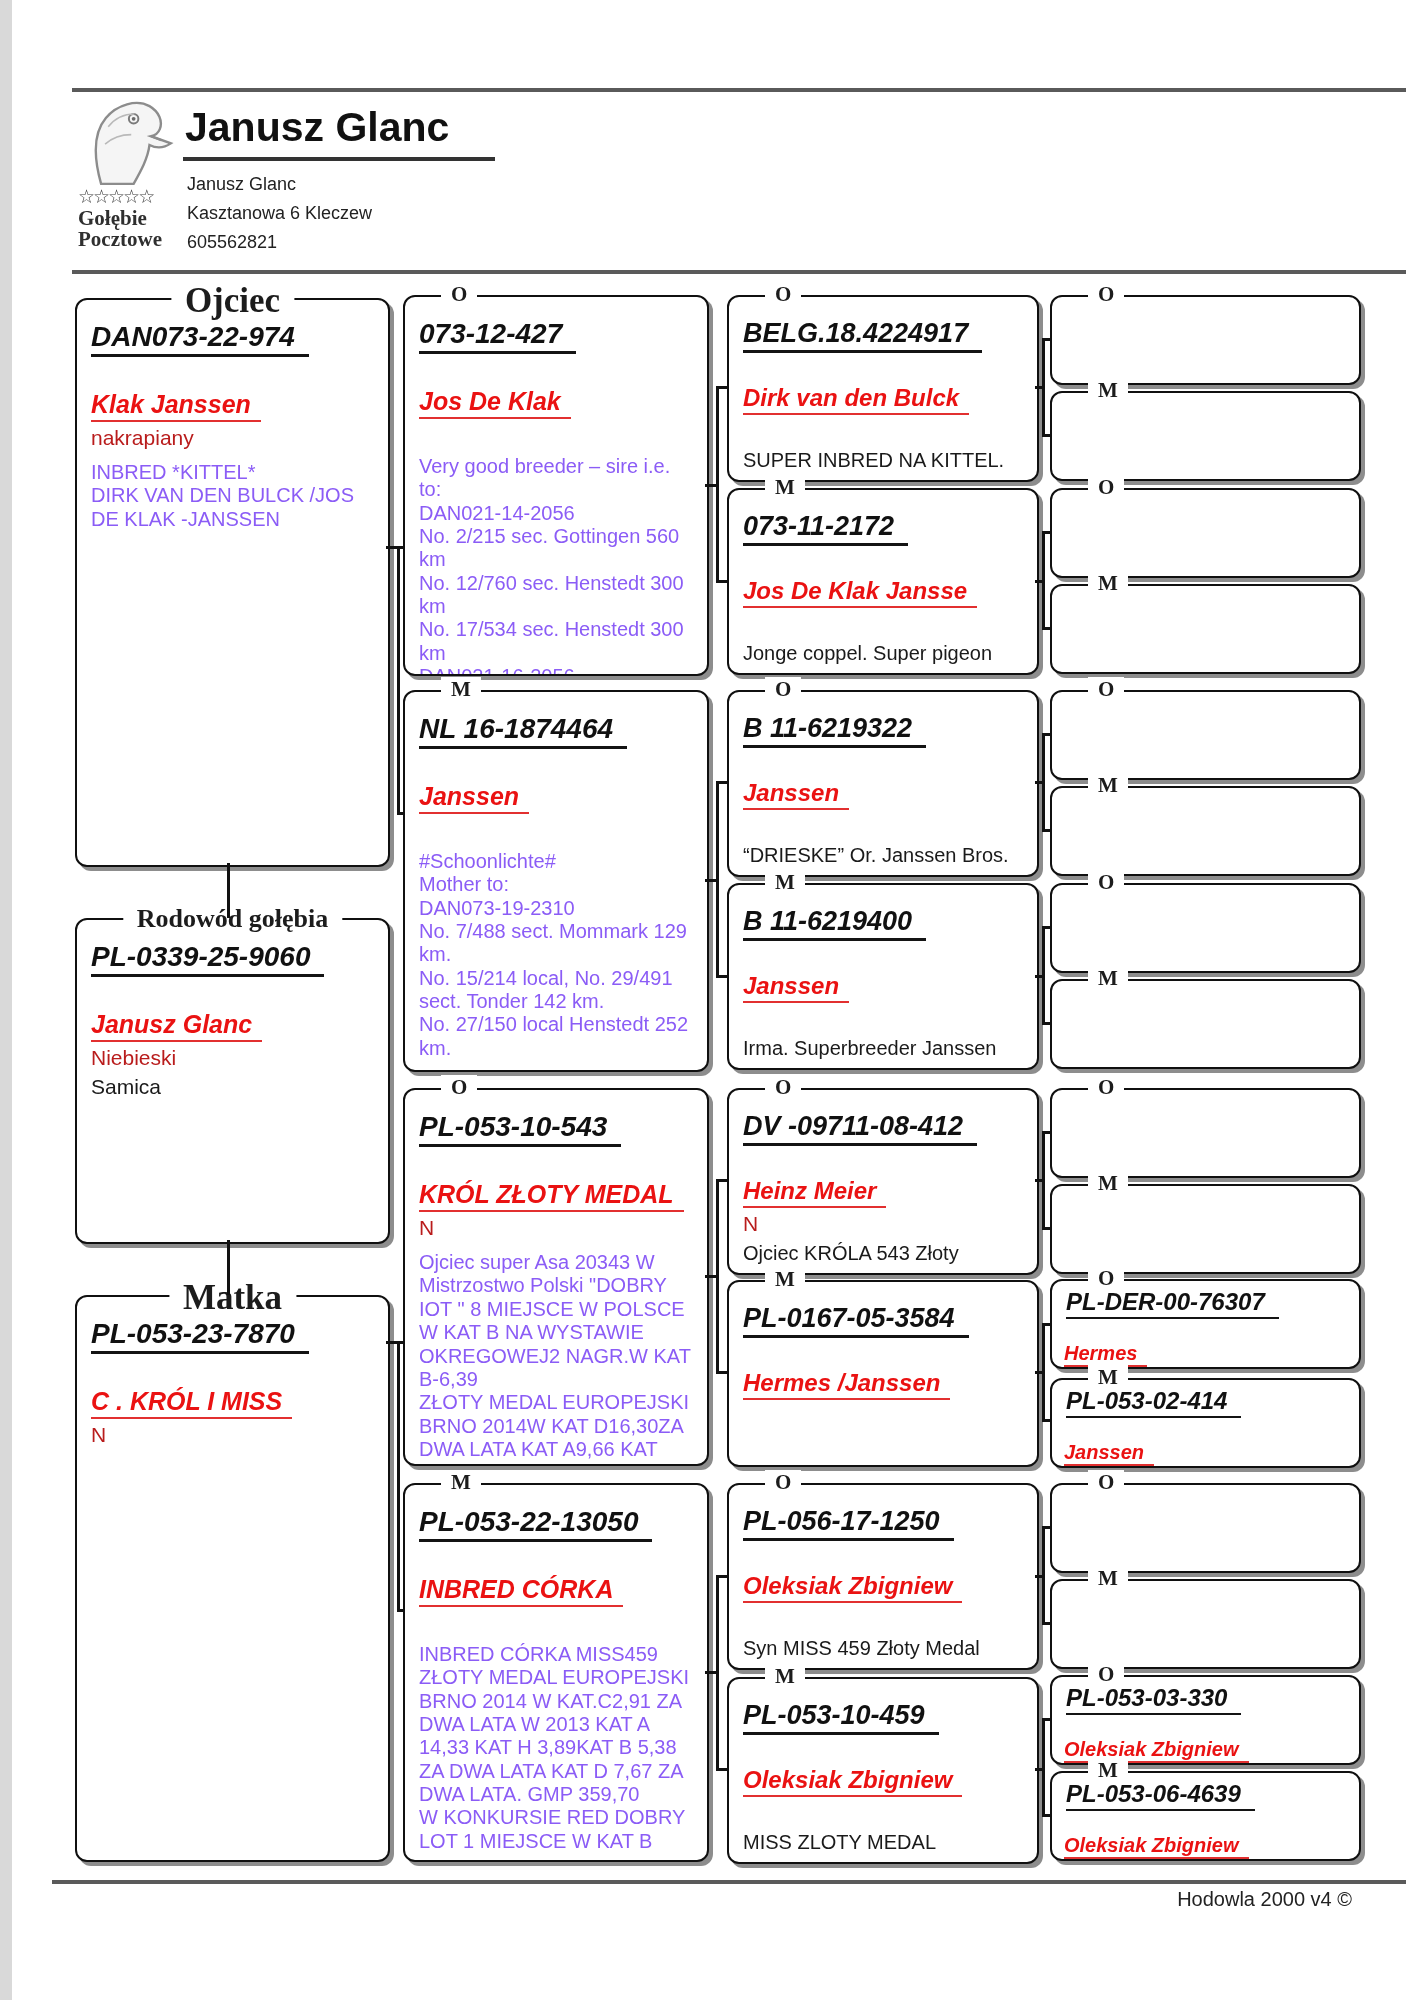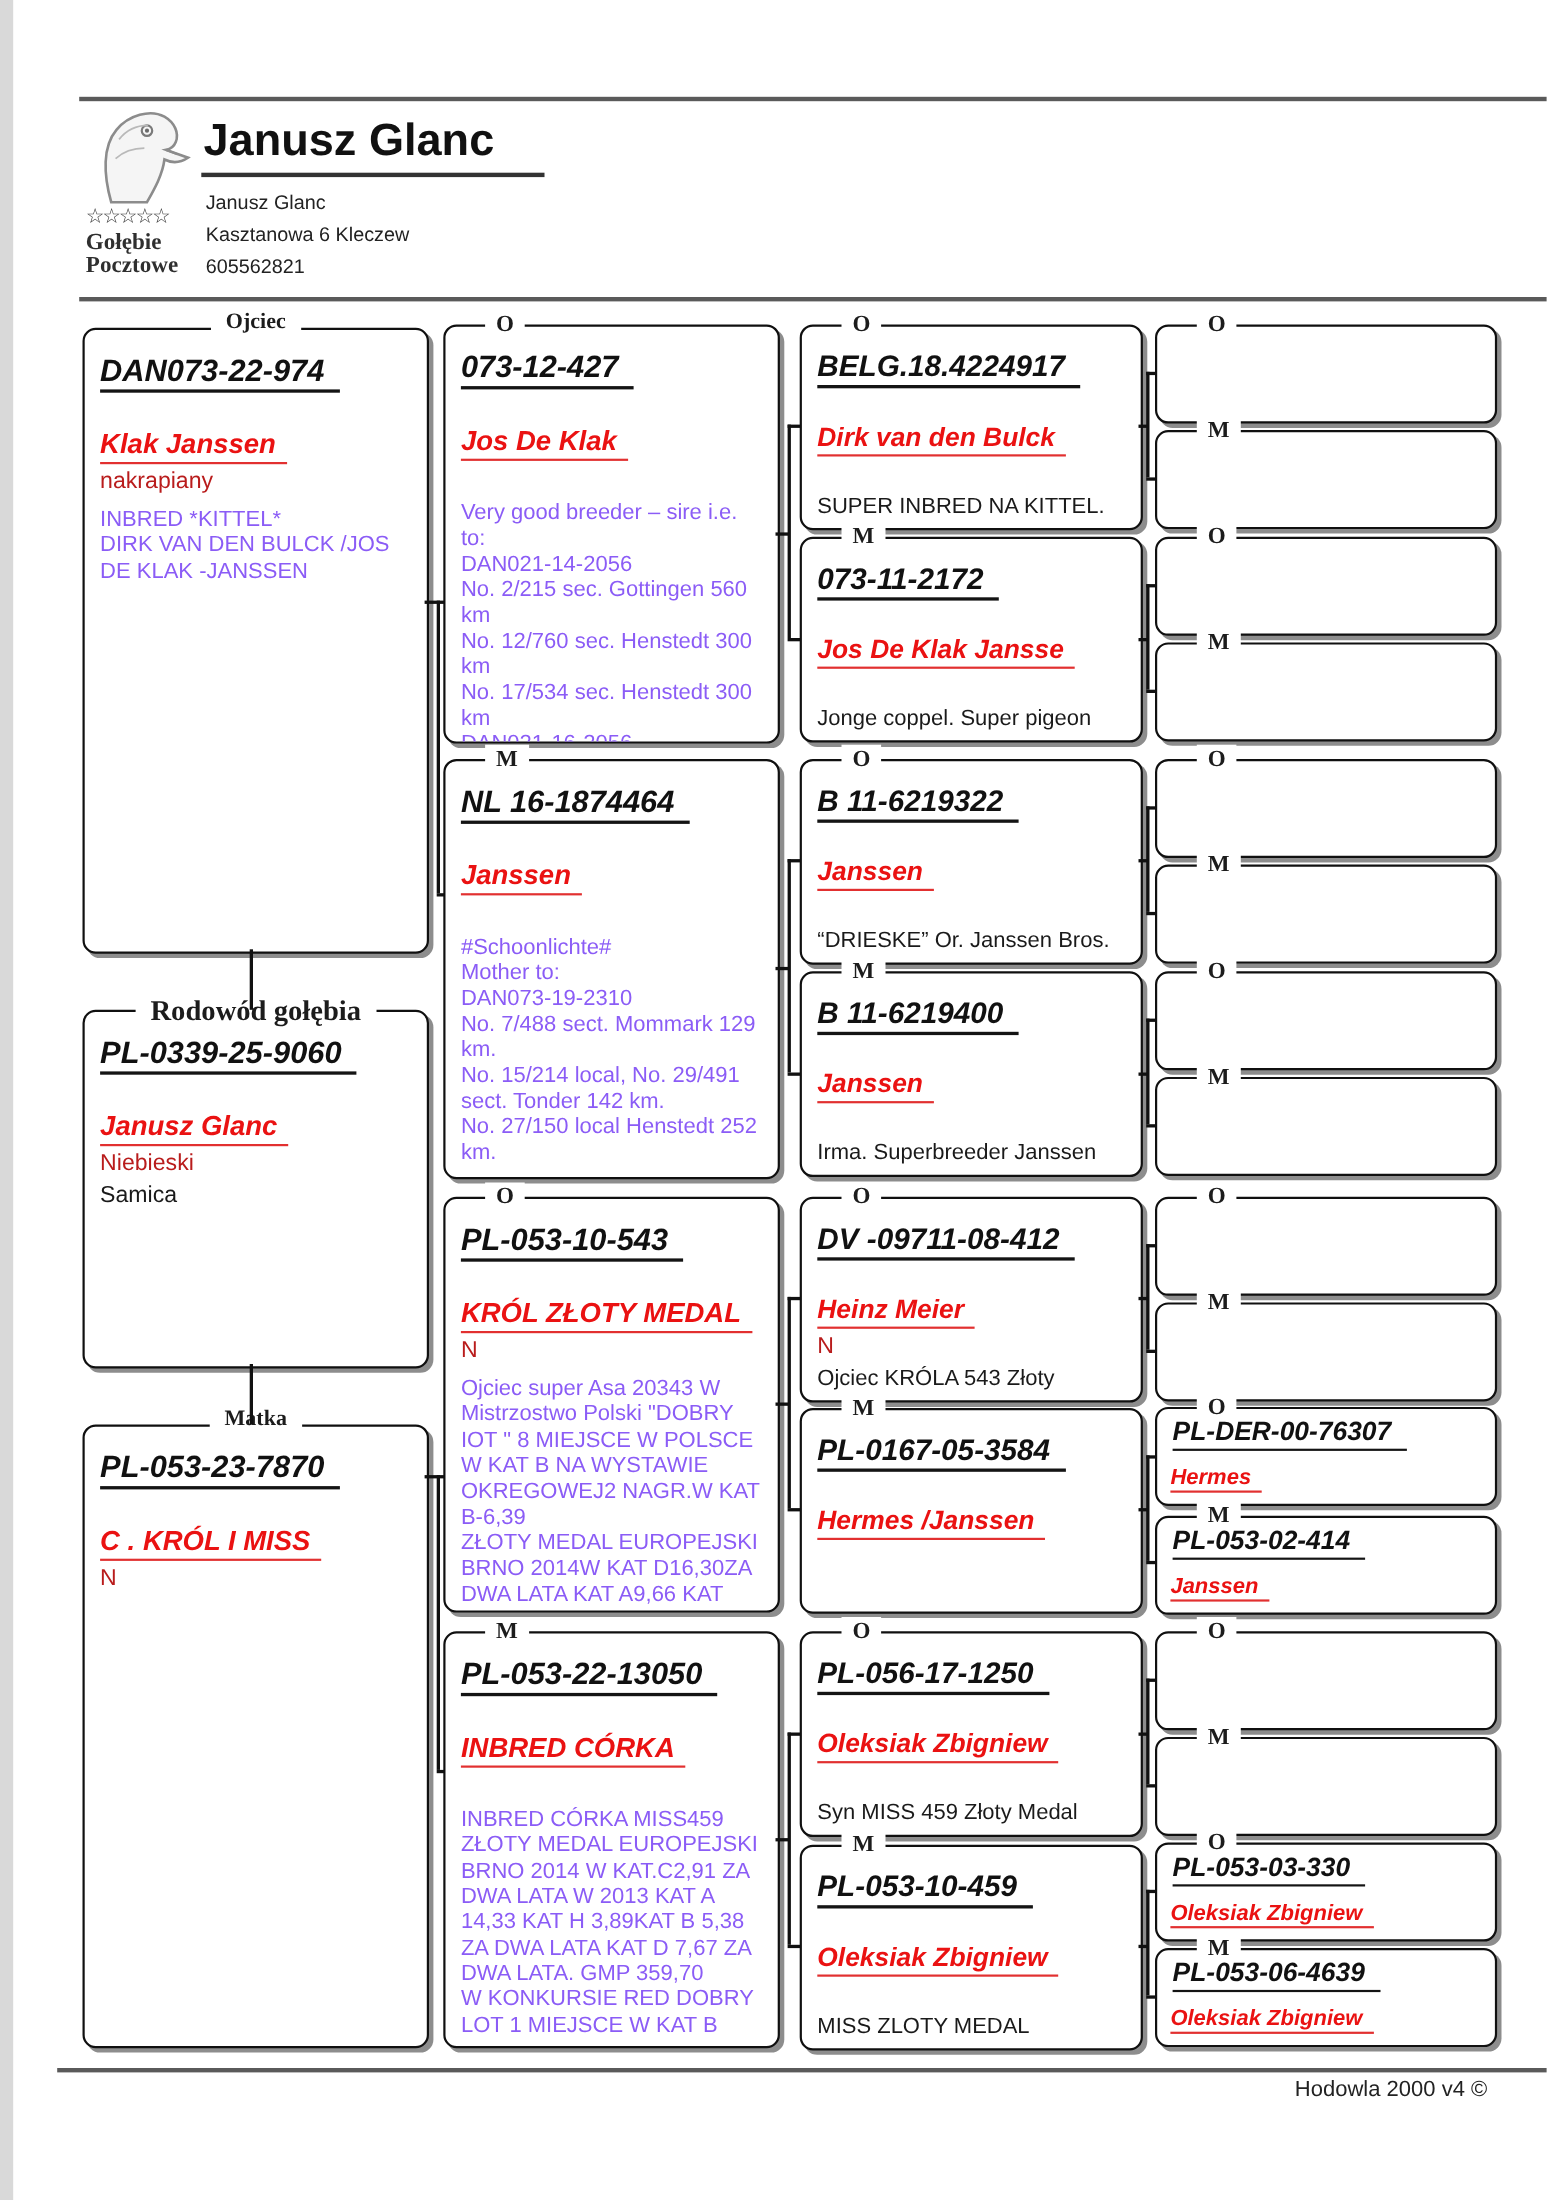--- a/index.html
+++ b/index.html
@@ -15,38 +15,38 @@
   #htitle{position:absolute;left:183px;top:104px;font-size:41px;font-weight:bold;color:#111;
           border-bottom:4px solid #333;padding:0 46px 6px 2px;}
   #howner{position:absolute;left:187px;top:170px;font-size:18px;color:#222;line-height:1.62;}
   
   .box{position:absolute;background:#fff;border:2.5px solid #101010;border-radius:12px;
        box-shadow:4px 4px 0 #8d8d8d;}
   .inner{position:relative;width:100%;height:100%;overflow:hidden;border-radius:9px;
          padding:22px 12px 8px 14px;box-sizing:border-box;}
   .tab{position:absolute;top:-15px;left:36px;background:#fff;padding:0 10px;
        font-family:"Liberation Serif",serif;font-weight:bold;font-size:21px;color:#1c1c1c;line-height:1.2;}
-  .tab-big{left:50%;transform:translateX(-50%);top:-20px;font-size:20px;white-space:nowrap;padding:0 14px;}
+  .tab-big{left:50%;transform:translateX(-50%);top:-20px;font-size:35px;white-space:nowrap;padding:0 14px;}
   .tab-mid{font-size:26px;top:-17px;}
   .ring{display:inline-block;font-style:italic;font-weight:bold;font-size:28px;color:#111;
         border-bottom:3px solid #141414;padding:0 14px 2px 0;line-height:1.08;}
   .name{display:inline-block;font-style:italic;font-weight:bold;font-size:25px;color:#ea1212;
         border-bottom:2.5px solid #e23030;padding:0 10px 1px 0;margin-top:34px;line-height:1.1;}
   .subline{font-size:21px;line-height:1.25;margin-top:3px;}
   .maroon{color:#b91c1c;}
   .blacktxt{color:#1a1a1a;}
   .note-block{margin-top:36px;font-size:20px;color:#8b5cf6;line-height:1.17;}
   .has-sub .note-block{margin-top:10px;}
   .note-block p{margin:0;}
   .b-col3 .ring{font-size:27px;}
   .b-col3 .name{font-size:24px;margin-top:32px;}
   .b-col3 .note-abs{position:absolute;left:14px;bottom:8px;font-size:20px;color:#1a1a1a;white-space:nowrap;}
   .b-col4 .inner{padding-top:8px;}
   .b-col4 .ring{font-size:24px;border-bottom-width:2.5px;}
-  .b-col4 .name{position:absolute;left:12px;bottom:10px;margin:0;font-size:20px;border-bottom-width:2px;}
+  .b-col4 .name{position:absolute;left:12px;bottom:0;margin:0;font-size:20px;border-bottom-width:2px;}
   
   .cline{position:absolute;background:#111;}
   
   #footer-credit{position:absolute;right:72px;top:1888px;font-size:20px;color:#222;}
 </style>
 </head>
 <body>
 
 <div id="page">
   <div id="left-strip"></div>

